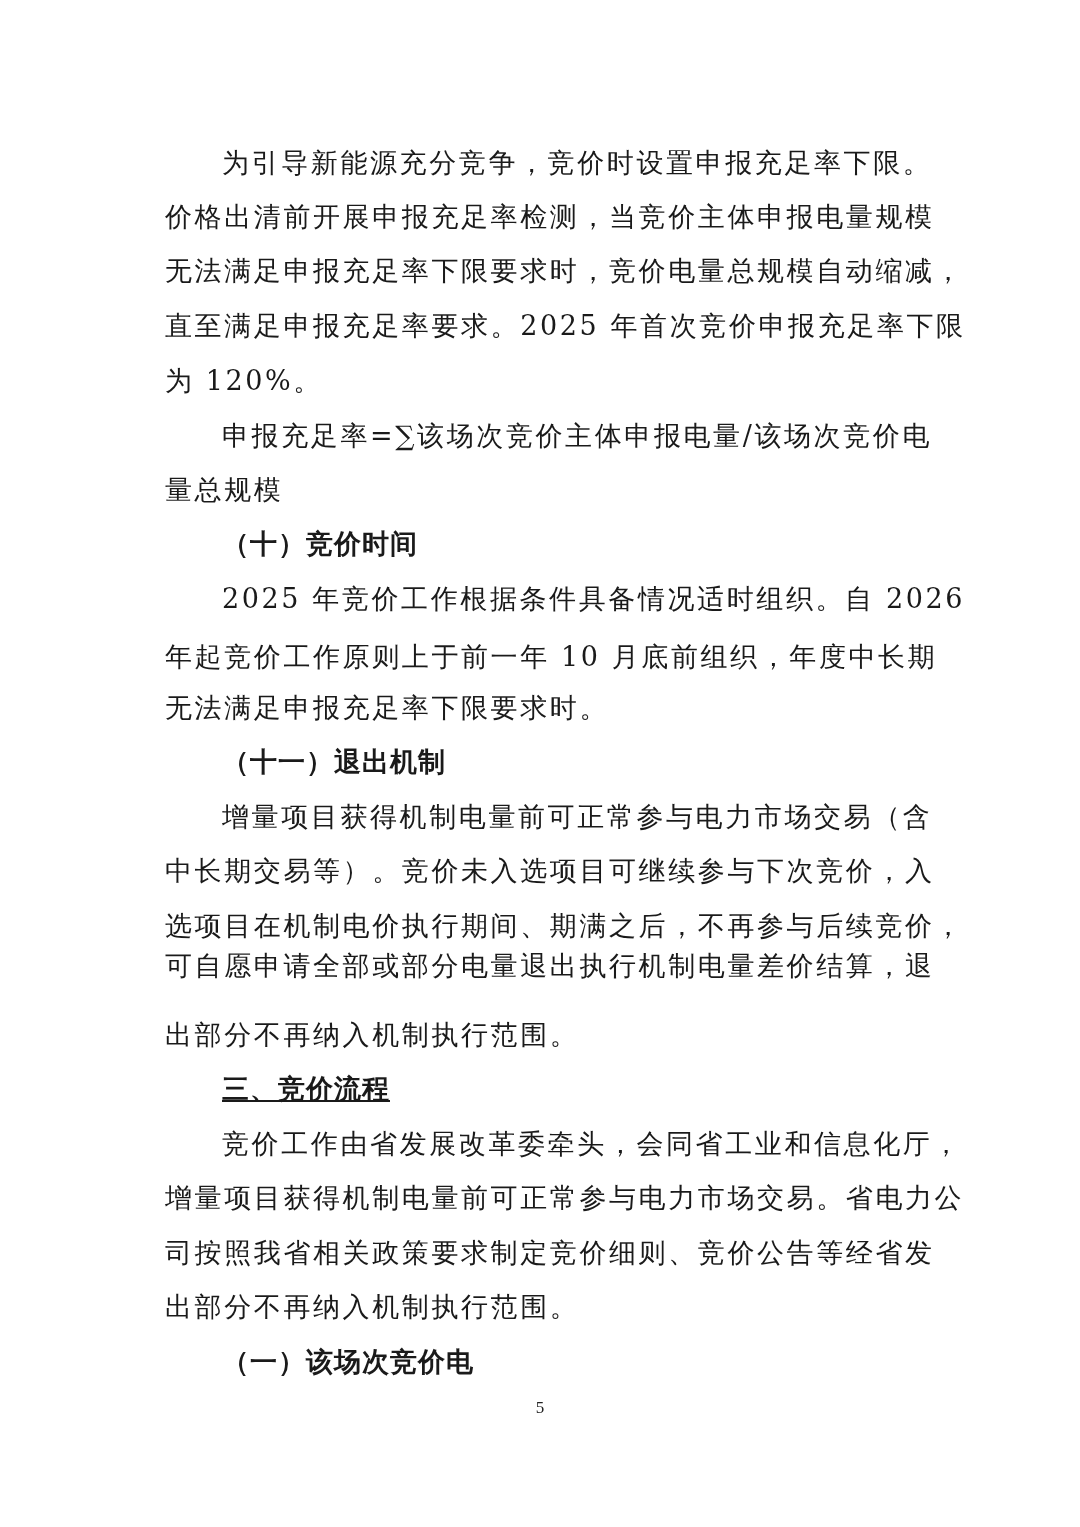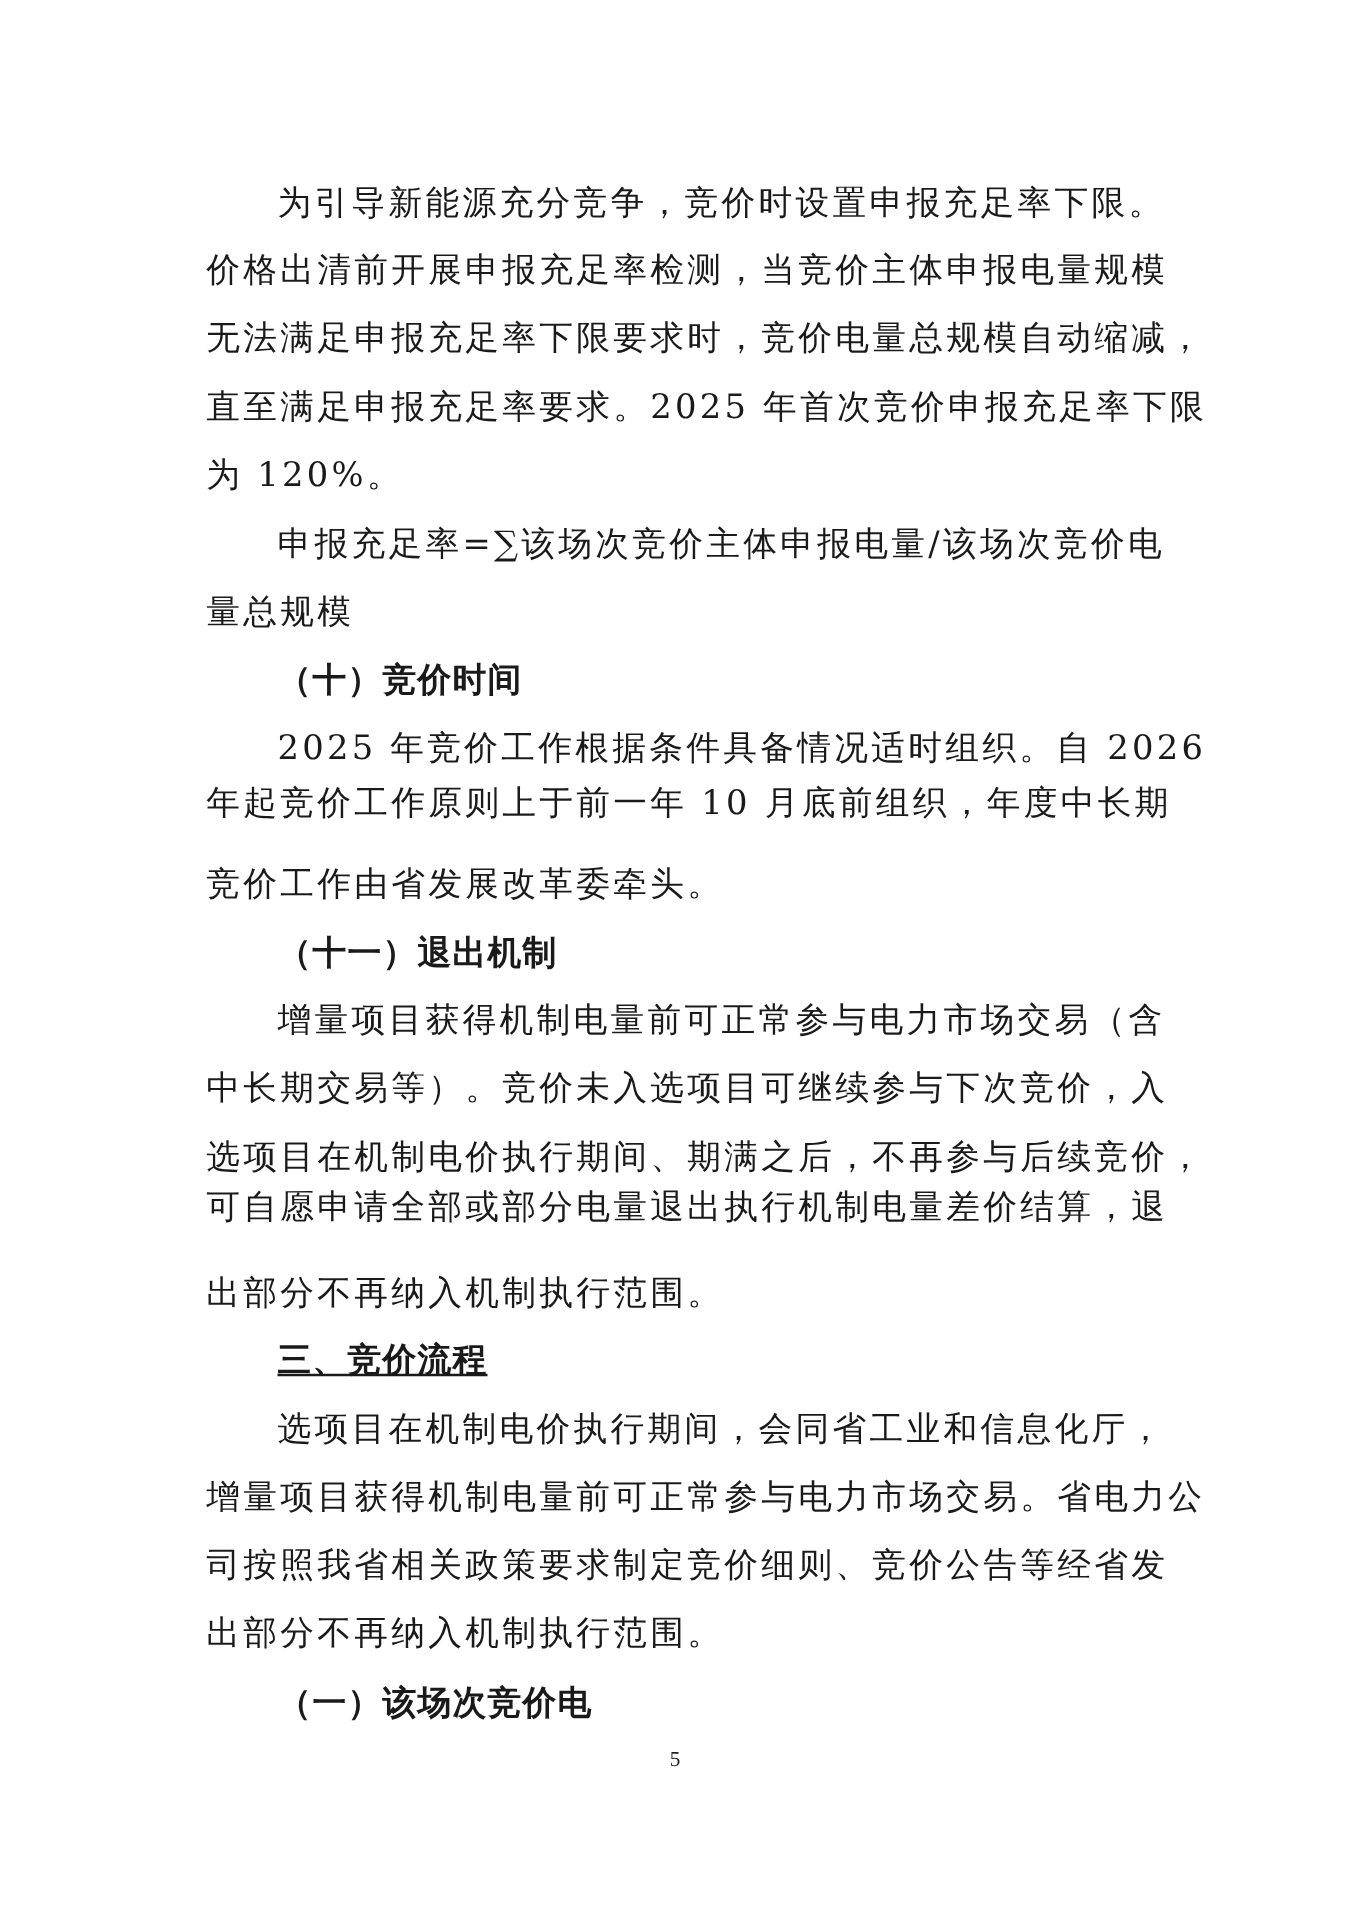--- a/index.html
+++ b/index.html
@@ -73,34 +73,34 @@
     <div class="line" style="top:108px">无法满足申报充足率下限要求时，竞价电量总规模自动缩减，</div>
     <div class="line" style="top:163px">直至满足申报充足率要求。2025 年首次竞价申报充足率下限</div>
     <div class="line" style="top:218px">为 120%。</div>
 
     <div class="line indent" style="top:273px">申报充足率=∑该场次竞价主体申报电量/该场次竞价电</div>
     <div class="line" style="top:327px">量总规模</div>
 
     <div class="line heading-sub" style="top:381px">（十）竞价时间</div>
 
     <div class="line indent" style="top:436px">2025 年竞价工作根据条件具备情况适时组织。自 2026</div>
-    <div class="line" style="top:480px">年起竞价工作原则上于前一年 10 月底前组织，年度中长期</div>
-    <div class="line" style="top:545px">竞价工作由省发展改革委牵头。</div>
+    <div class="line" style="top:494px">年起竞价工作原则上于前一年 10 月底前组织，年度中长期</div>
+    <div class="line" style="top:545px">无法满足申报充足率下限要求时。</div>
 
     <div class="line heading-sub" style="top:599px">（十一）退出机制</div>
 
     <div class="line indent" style="top:654px">增量项目获得机制电量前可正常参与电力市场交易（含</div>
     <div class="line" style="top:708px">中长期交易等）。竞价未入选项目可继续参与下次竞价，入</div>
     <div class="line" style="top:763px">选项目在机制电价执行期间、期满之后，不再参与后续竞价，</div>
     <div class="line" style="top:803px">可自愿申请全部或部分电量退出执行机制电量差价结算，退</div>
     <div class="line" style="top:872px">出部分不再纳入机制执行范围。</div>
 
     <div class="line heading-main" style="top:926px">三、竞价流程</div>
 
-    <div class="line indent" style="top:981px">选项目在机制电价执行期间，会同省工业和信息化厅，</div>
+    <div class="line indent" style="top:981px">竞价工作由省发展改革委牵头，会同省工业和信息化厅，</div>
     <div class="line" style="top:1035px">增量项目获得机制电量前可正常参与电力市场交易。省电力公</div>
     <div class="line" style="top:1090px">司按照我省相关政策要求制定竞价细则、竞价公告等经省发</div>
     <div class="line" style="top:1144px">出部分不再纳入机制执行范围。</div>
 
     <div class="line heading-sub" style="top:1199px">（一）该场次竞价电</div>
   </div>
 
   <div class="page-number">5</div>
 </div>
 

